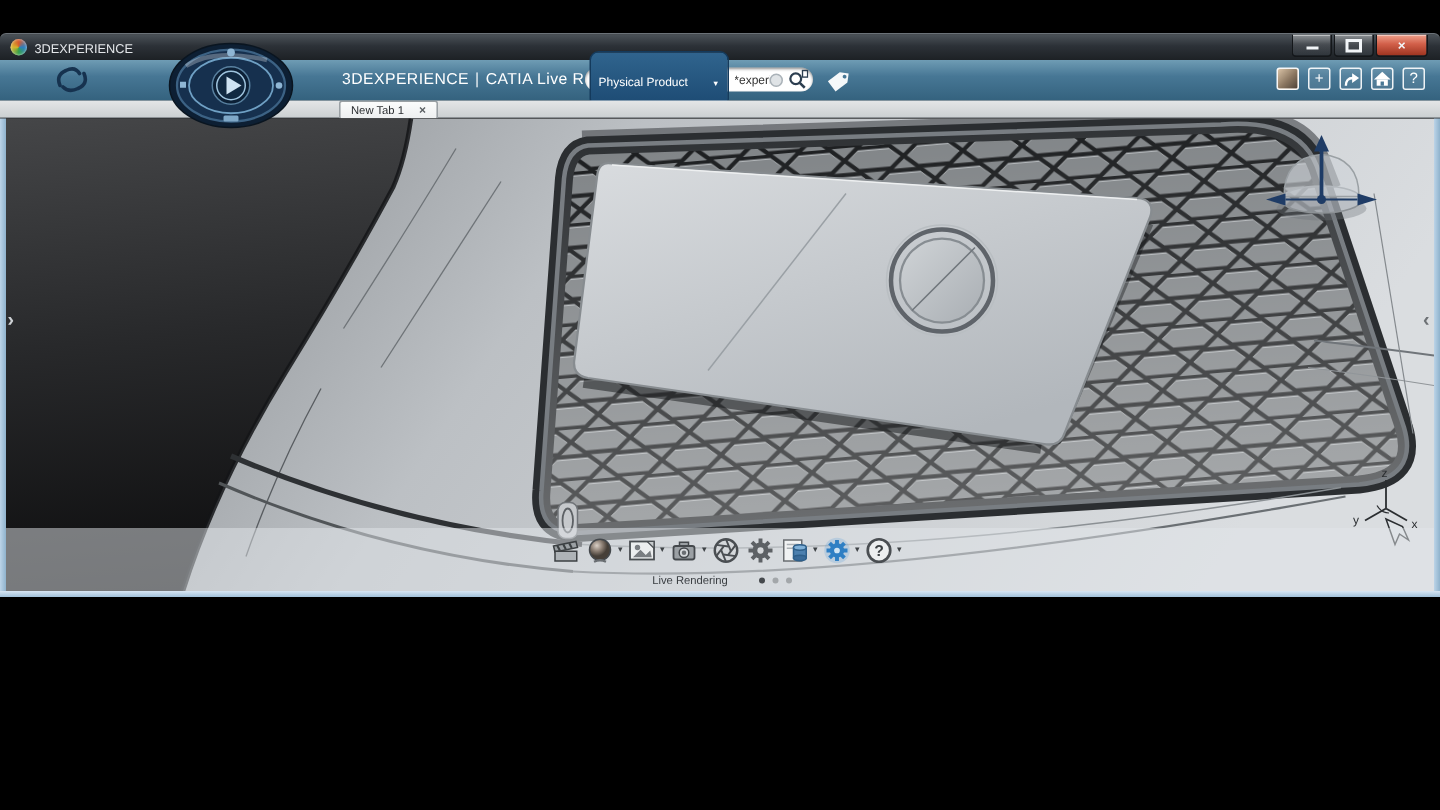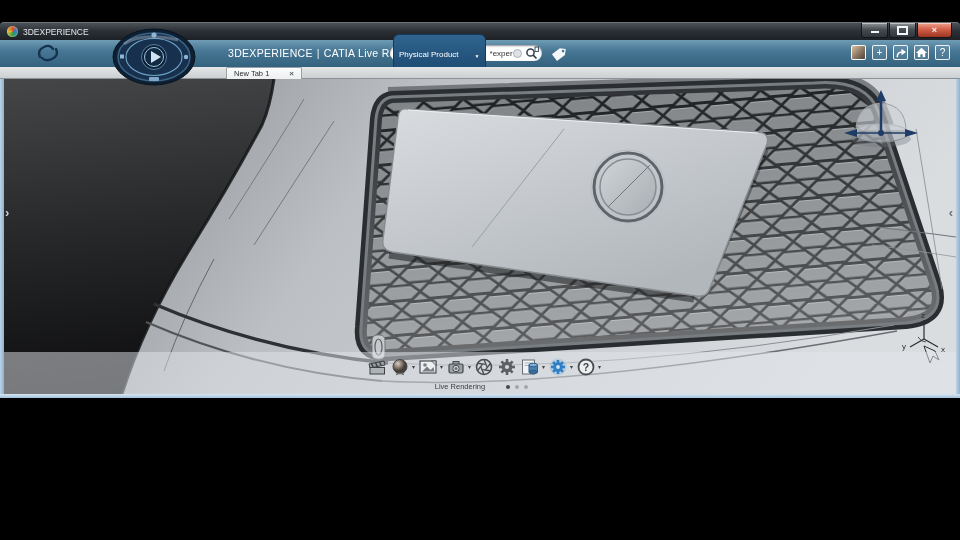--- a/index.html
+++ b/index.html
@@ -44,21 +44,21 @@
     display:flex;align-items:center;justify-content:center;color:#fff;font-size:10px;
     background:rgba(255,255,255,.08);box-sizing:border-box;line-height:1;}
   .act.avatar{background:linear-gradient(135deg,#d9c2a6,#8a7660 55%,#4e4238);border-color:rgba(255,255,255,.95);}
   .compass-puck{position:absolute;left:112px;top:28px;width:84px;height:58px;z-index:6;}
 
   
   .tabbar{position:absolute;top:67px;left:0;width:960px;height:12px;
     background:linear-gradient(#e4e6e7,#ccd0d2);border-bottom:1px solid #8d9296;box-sizing:border-box;}
   .tab{position:absolute;left:226px;top:0;height:11px;background:linear-gradient(#fbfcfc,#edeff0);
     border:1px solid #9aa0a4;border-bottom:none;border-radius:2px 2px 0 0;font-size:7.5px;
-    display:flex;align-items:center;gap:20px;padding:0 7px;color:#2b2e31;}
+    display:flex;align-items:center;gap:10px;padding:0 7px;color:#2b2e31;}
   .tab .x{color:#5a5f63;font-size:8px;font-weight:bold;line-height:1;}
 
   
   .viewport{position:absolute;top:79px;left:0;width:960px;height:315px;background:#202224;}
   .edge{position:absolute;top:79px;width:4px;height:319px;background:linear-gradient(90deg,#bcd4e8,#8fb2cc);}
   .edge.left{left:0;} .edge.right{right:0;}
   .scene{position:absolute;left:4px;top:79px;width:952px;height:315px;display:block;}
   .bottombar{position:absolute;top:394px;left:0;width:960px;height:4px;
     background:linear-gradient(#d8e6f3,#a1c1da);}
 

